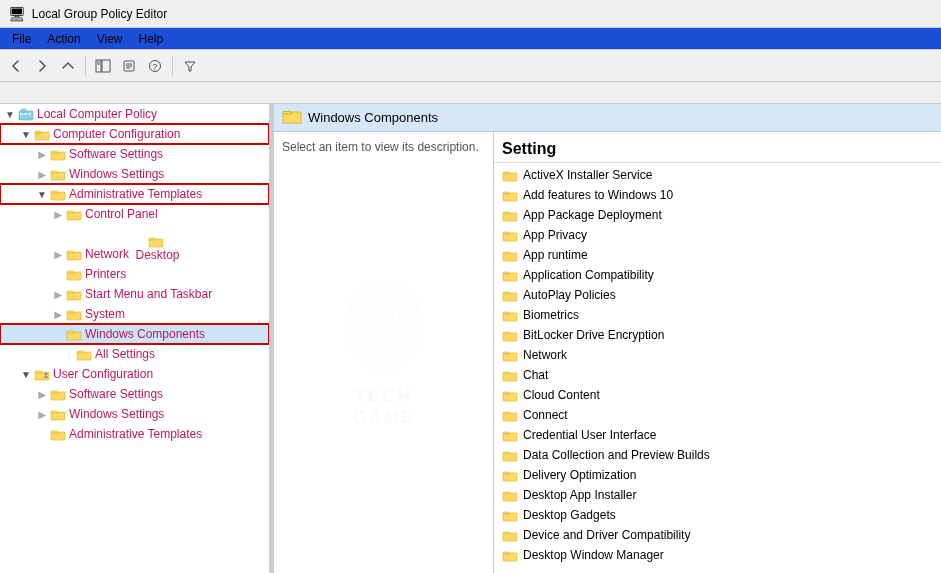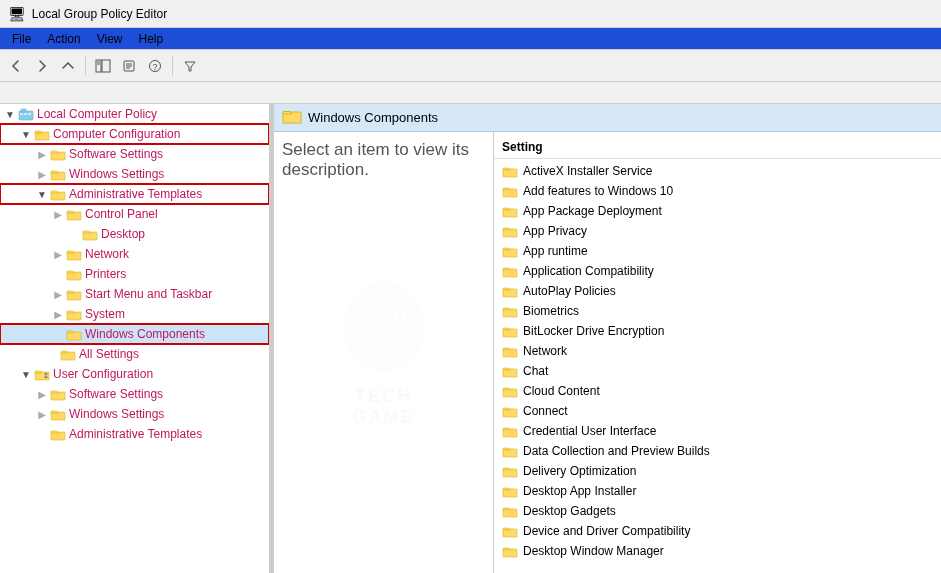--- a/index.html
+++ b/index.html
@@ -190,21 +190,21 @@
     }
 
     .settings-panel {
       flex: 1;
       overflow-y: auto;
       padding: 4px 0;
     }
 
     .settings-header {
       padding: 4px 8px;
-      font-size: 12px;
+      font-size: 16px;
       font-weight: 600;
       color: #000;
       border-bottom: 1px solid #ddd;
       margin-bottom: 2px;
     }
 
     .setting-item {
       display: flex;
       align-items: center;
       height: 20px;
@@ -379,21 +379,21 @@
       <span class="folder-icon">
         <svg class="folder-svg" viewBox="0 0 16 13">
           <rect x="1" y="4" width="14" height="8" rx="0.5" fill="#FFD966" stroke="#d4a800" stroke-width="0.5"></rect>
           <path d="M1,5 L1,4 Q1,3 2,3 L6,3 Q7,3 7.5,4 L8,5Z" fill="#FFD966" stroke="#d4a800" stroke-width="0.5"></path>
         </svg>
       </span>
       <span class="tree-label">Control Panel</span>
     </div>
 
     
-    <div class="tree-item" style="padding-left:66px;">
+    <div class="tree-item" style="padding-left:50px;flex-direction:column;">
       <span class="tree-expand" style="color:transparent;">▶</span>
       <span class="folder-icon">
         <svg class="folder-svg" viewBox="0 0 16 13">
           <rect x="1" y="4" width="14" height="8" rx="0.5" fill="#FFD966" stroke="#d4a800" stroke-width="0.5"></rect>
           <path d="M1,5 L1,4 Q1,3 2,3 L6,3 Q7,3 7.5,4 L8,5Z" fill="#FFD966" stroke="#d4a800" stroke-width="0.5"></path>
         </svg>
       </span>
       <span class="tree-label">Desktop</span>
     </div>
 
@@ -455,21 +455,21 @@
         <svg class="folder-svg" viewBox="0 0 16 13">
           <rect x="1" y="4" width="14" height="8" rx="0.5" fill="#FFD966" stroke="#d4a800" stroke-width="0.5"></rect>
           <path d="M1,5 L1,4 Q1,3 2,3 L6,3 Q7,3 7.5,4 L8,5Z" fill="#FFD966" stroke="#d4a800" stroke-width="0.5"></path>
         </svg>
       </span>
       <span class="tree-label">Windows Components</span>
     </div>
     </div>
 
     
-    <div class="tree-item" style="padding-left:44px;">
+    <div class="tree-item" style="padding-left:60px;">
       <span class="tree-expand" style="color:transparent;">▶</span>
       <span class="folder-icon">
         <svg class="folder-svg" viewBox="0 0 16 13">
           <rect x="1" y="4" width="14" height="8" rx="0.5" fill="#FFD966" stroke="#d4a800" stroke-width="0.5"></rect>
           <path d="M1,5 L1,4 Q1,3 2,3 L6,3 Q7,3 7.5,4 L8,5Z" fill="#FFD966" stroke="#d4a800" stroke-width="0.5"></path>
         </svg>
       </span>
       <span class="tree-label">All Settings</span>
     </div>
 
@@ -536,21 +536,21 @@
           <rect x="1" y="4" width="18" height="11" rx="0.5" fill="#FFD966" stroke="#d4a800" stroke-width="0.8"></rect>
           <path d="M1,6 L1,4.5 Q1,3.5 2,3.5 L7,3.5 Q8,3.5 8.5,4.5 L9.5,6Z" fill="#FFD966" stroke="#d4a800" stroke-width="0.8"></path>
         </svg>
       </span>
       <span class="right-header-text">Windows Components</span>
     </div>
 
     <div class="right-content">
 
       <div class="description-panel">
-        <span style="font-size:17px; color:#555; z-index:1; position:relative;">Select an item to view its description.</span>
+        <span style="font-size:12px; color:#555; z-index:1; position:relative;">Select an item to view its description.</span>
 
         <div class="watermark">
           <svg width="160" height="100" viewBox="0 0 160 100" opacity="0.15">
 
             <ellipse cx="80" cy="50" rx="40" ry="45" fill="#4488cc"></ellipse>
             <circle cx="65" cy="38" r="6" fill="white"></circle>
             <circle cx="95" cy="38" r="6" fill="white"></circle>
             <circle cx="66" cy="39" r="3" fill="#333"></circle>
             <circle cx="96" cy="39" r="3" fill="#333"></circle>
             <path d="M60,60 Q80,72 100,60" stroke="white" stroke-width="3" fill="none" stroke-linecap="round"></path>

